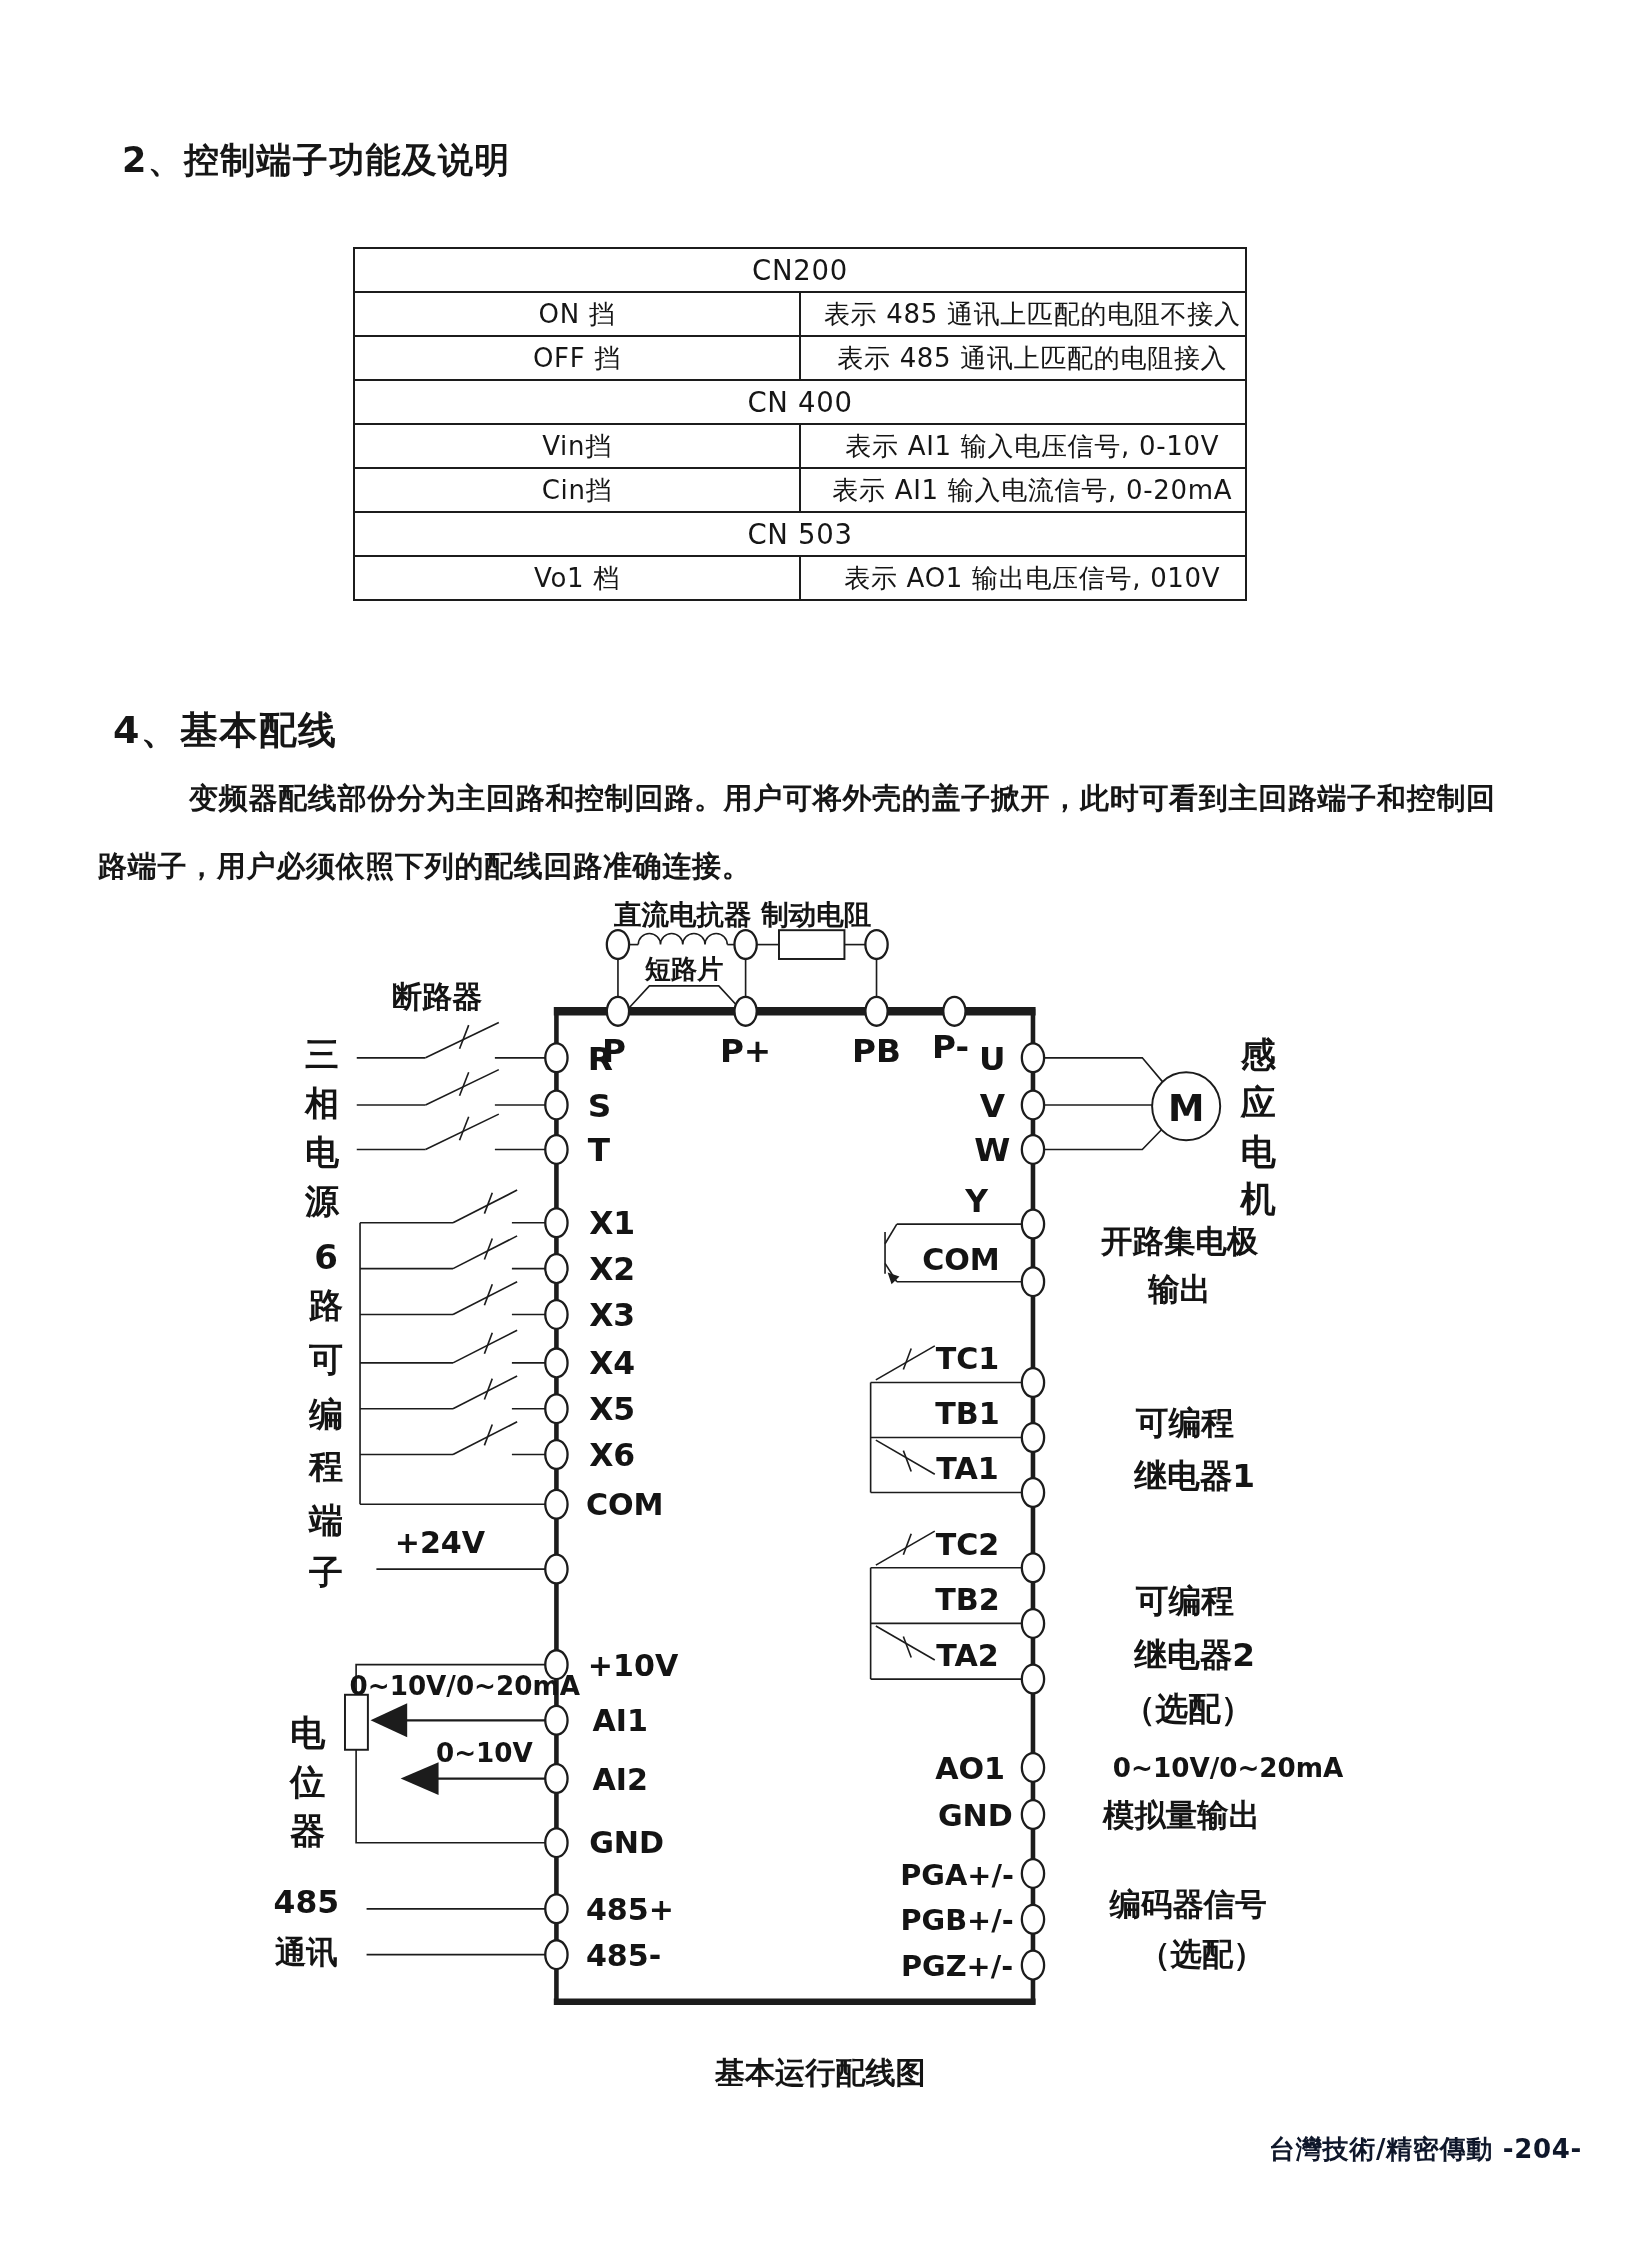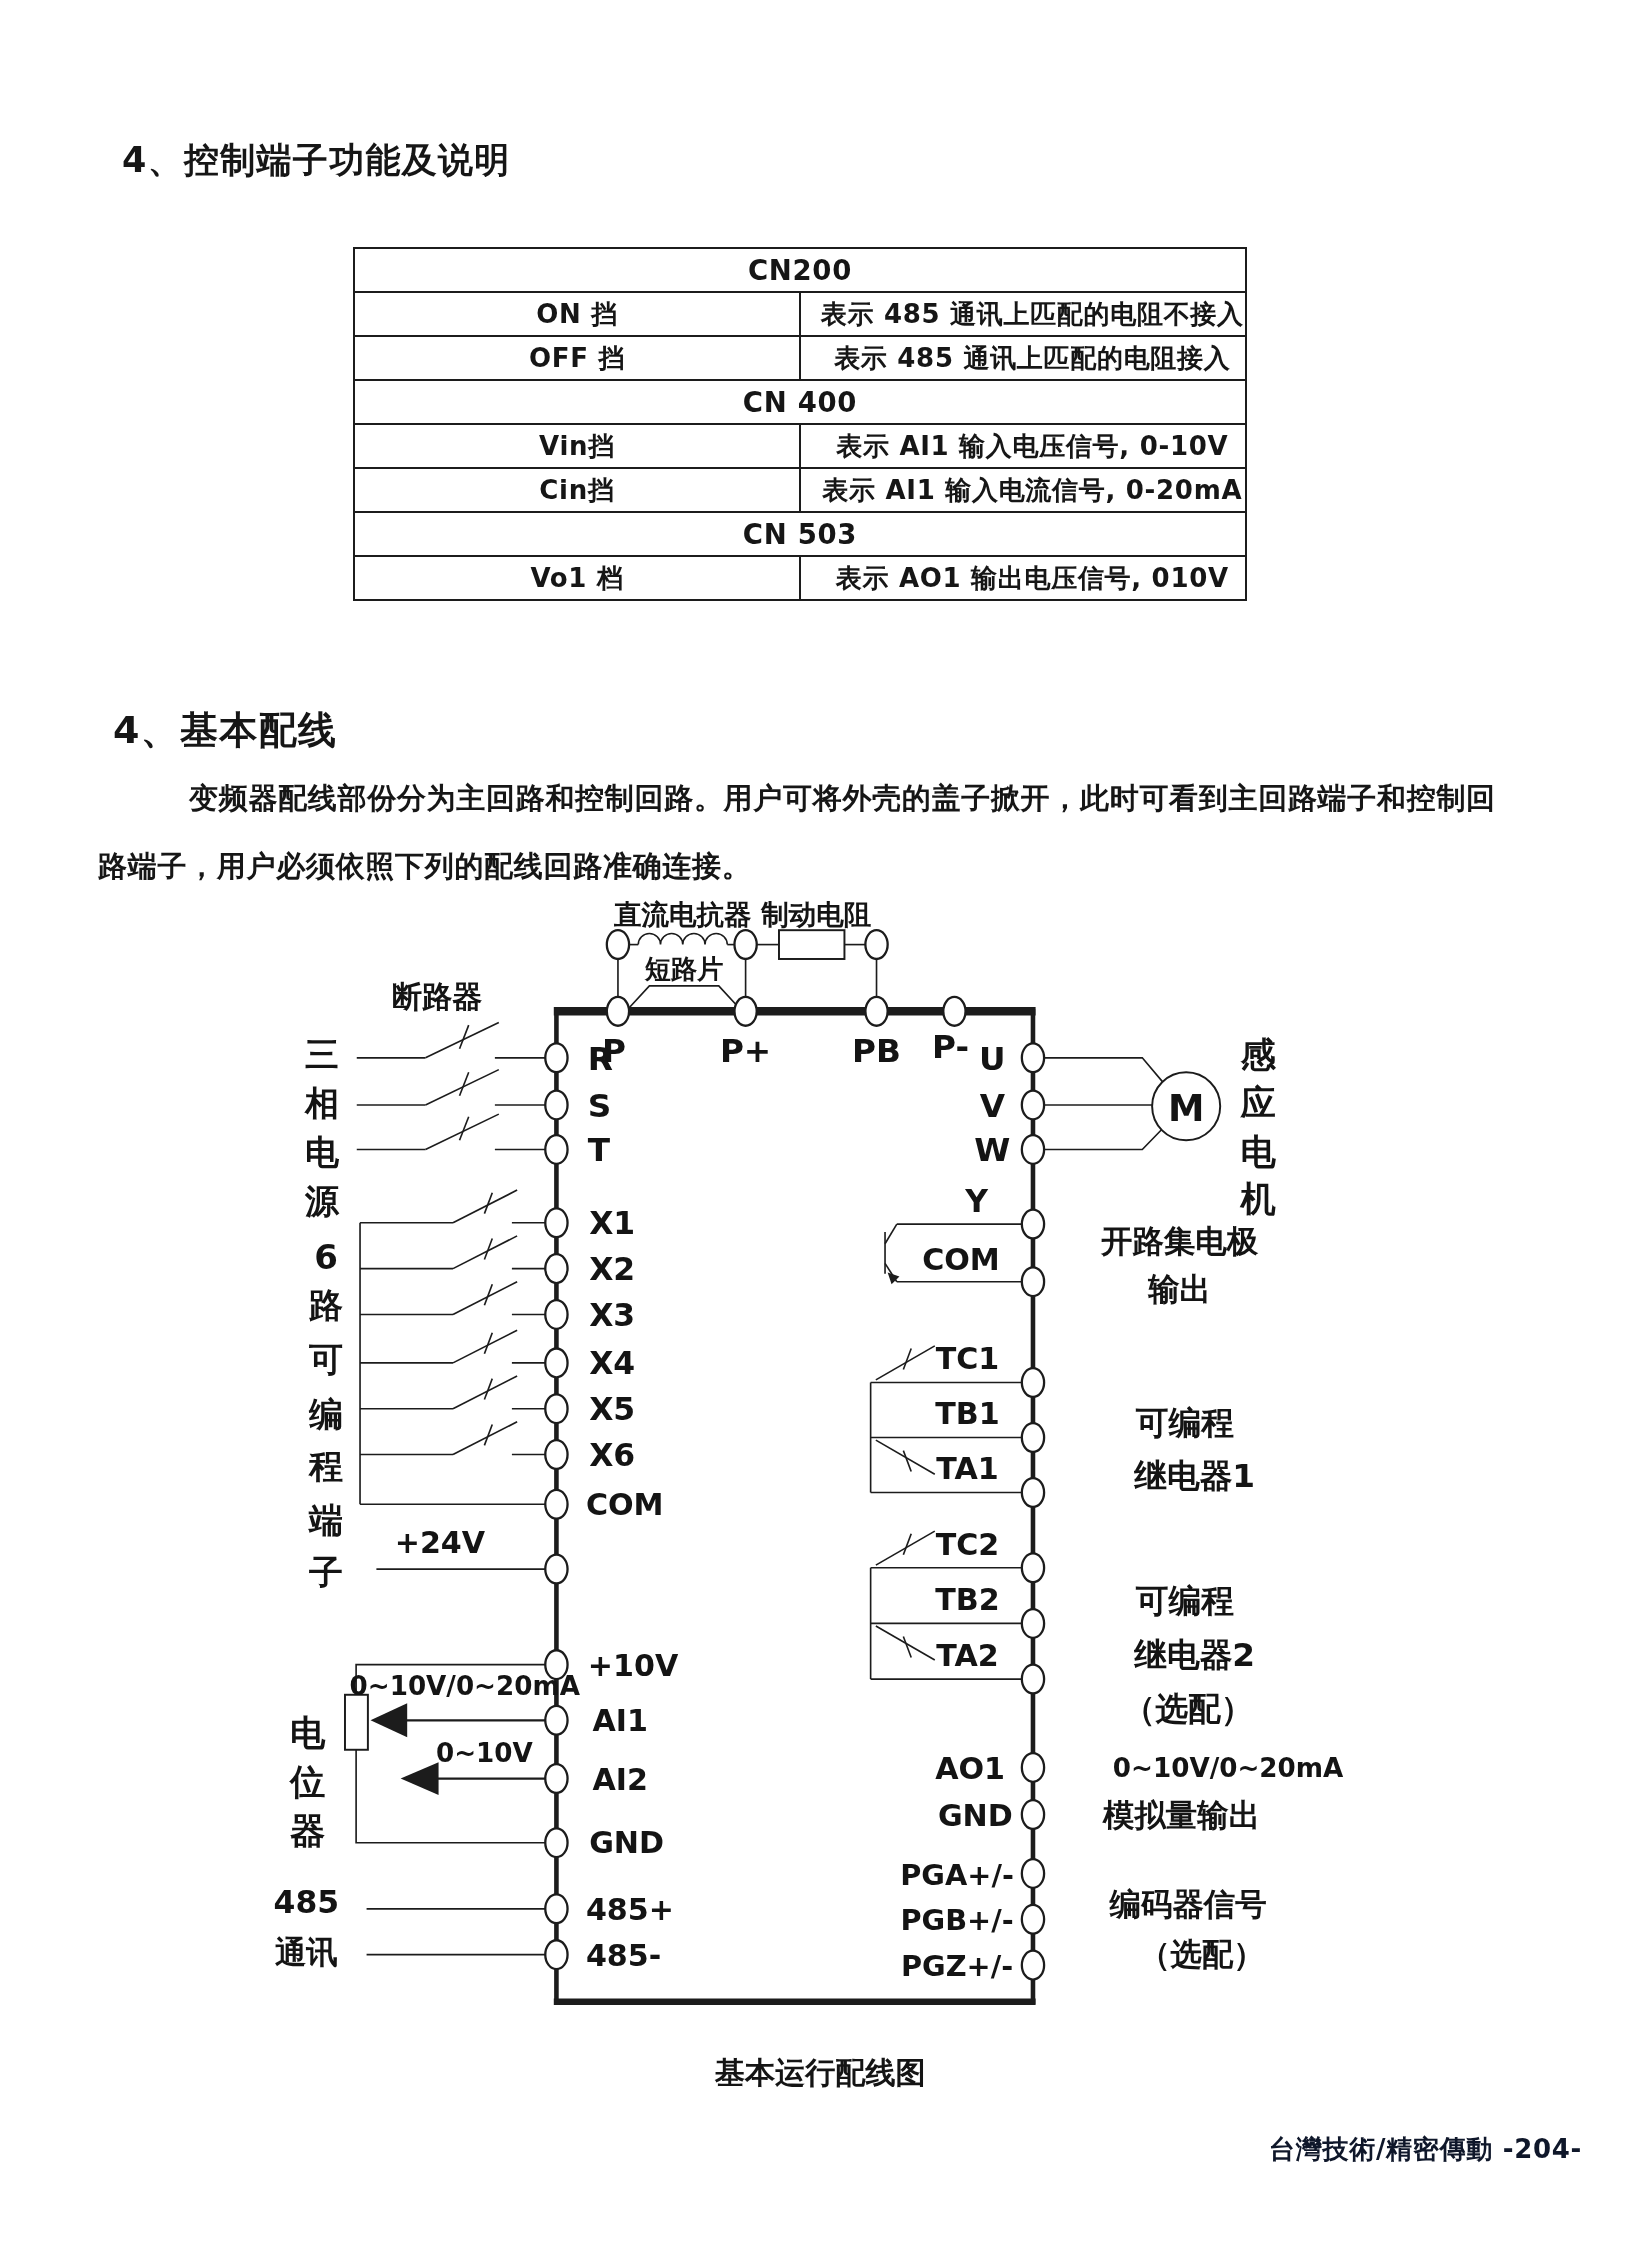--- a/index.html
+++ b/index.html
@@ -2,39 +2,39 @@
 <html style="font-size:10.5px"><head>
 <meta charset="utf-8">
 <style>
   html,body{margin:0;padding:0;background:#ffffff;}
   body{width:1647px;height:2250px;position:relative;font-family:"DejaVu Sans",sans-serif;color:#161616;}
   .abs{position:absolute;}
   .h1{font-size:35px;font-weight:700;letter-spacing:1.3px;}
   .h2{font-size:38px;font-weight:700;letter-spacing:1.3px;}
   .para{font-size:29px;font-weight:600;letter-spacing:0.7px;line-height:1.0;}
   table.spec{border-collapse:collapse;table-layout:fixed;width:894px;}
-  table.spec td{border:2px solid #1c1c1c;height:40px;font-size:26px;font-weight:700;letter-spacing:0.7px;}
+  table.spec td{border:2px solid #1c1c1c;height:40px;font-size:26px;font-weight:400;letter-spacing:0.7px;}
   table.spec td.c1{width:280px;text-align:center;}
   table.spec td.c2{text-align:center;padding-left:19.6px;}
   table.spec td.hdr{text-align:center;font-size:27.5px;}
   .footer{font-size:26px;font-weight:700;letter-spacing:0.7px;}
   svg text{font-family:"DejaVu Sans",sans-serif;fill:#141414;font-weight:700;}
   .mid{text-anchor:middle;}.f40{font-size:40px;}.f42{font-size:42px;}.f44{font-size:44px;}
   .f46{font-size:46px;}.f48{font-size:48px;}.f50{font-size:50px;}.f52{font-size:52px;}.f54{font-size:54px;}.f56{font-size:56px;}
   .wire{stroke:#1c1c1c;stroke-width:2.5;fill:none;}
   .wire3{stroke:#1c1c1c;stroke-width:3.5;fill:none;}
   .boxline{stroke:#1c1c1c;fill:none;}
   .term{fill:#ffffff;stroke:#1c1c1c;stroke-width:3.5;}
   .comp{fill:#ffffff;stroke:#1c1c1c;stroke-width:3;}
   .blk{fill:#1c1c1c;stroke:none;}
 </style>
 </head>
 <body>
 
-<div class="abs h1" style="left:122px;top:137px;">4、控制端子功能及说明</div>
+<div class="abs h1" style="left:122px;top:137px;">2、控制端子功能及说明</div>
 
 <div class="abs" style="left:353px;top:247px;">
   <table class="spec">
     <tbody>
         <tr>
           <td class="hdr" colspan="2">CN200</td>
         </tr>
     <tr>
           <td class="c1">ON 挡</td>
           <td class="c2">表示 485 通讯上匹配的电阻不接入</td>

